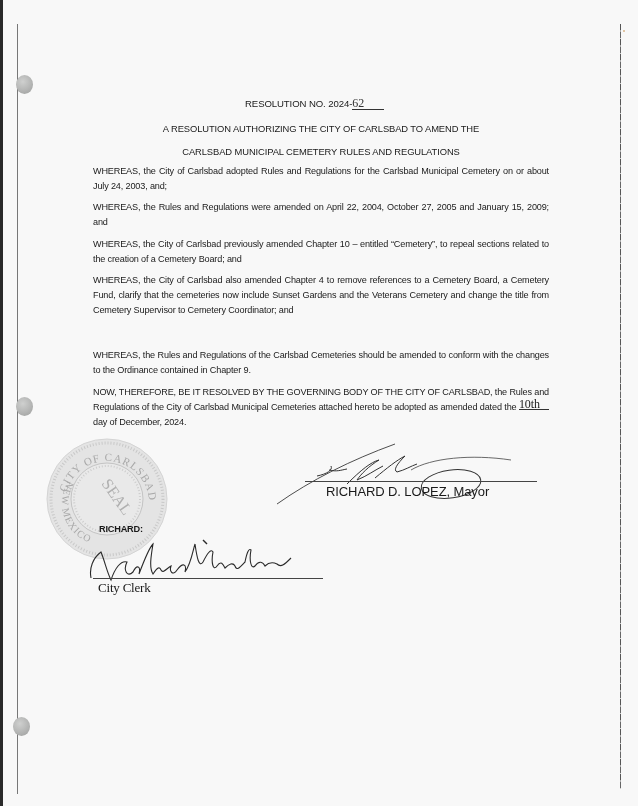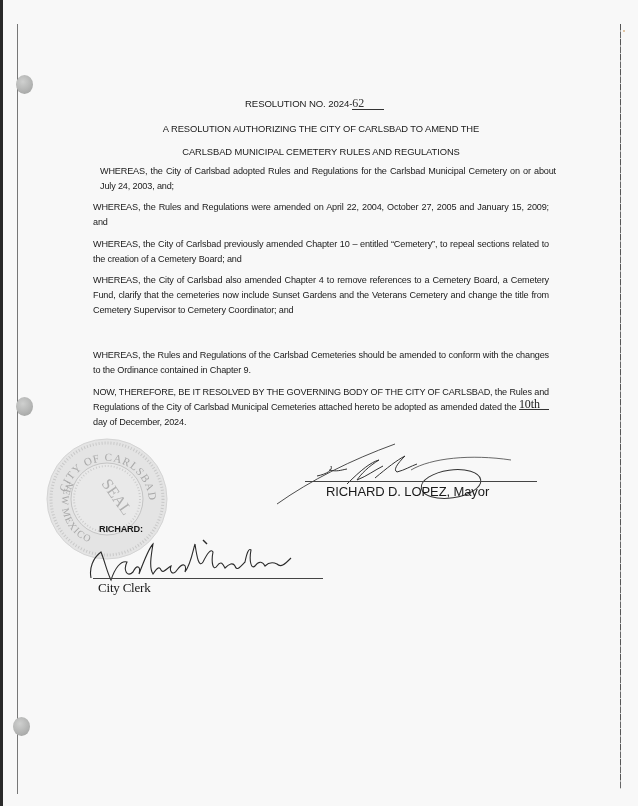--- a/index.html
+++ b/index.html
@@ -23,21 +23,21 @@
     .content { position: absolute; left: 90px; top: 0; width: 456px; font-size: 9.4px; line-height: 15px; }
 
     .res-no { position: absolute; left: 152px; top: 96px; width: 220px; font-size: 9.6px; letter-spacing: -0.1px; white-space: nowrap; }
     .res-no .num { display: inline-block; border-bottom: 1px solid #333; width: 32px; font-family: "Liberation Serif", serif; font-size: 12px; line-height: 11px; color: #333; }
 
     .title { position: absolute; left: 0; width: 456px; text-align: center; font-size: 9.4px; letter-spacing: -0.1px; white-space: nowrap; }
     .title-1 { top: 121px; }
     .title-2 { top: 144px; }
 
     .para { position: absolute; left: 0; width: 456px; text-align: justify; text-align-last: left; font-size: 9.1px; line-height: 15px; letter-spacing: -0.15px; }
-    .p1 { top: 164px; margin-left: 7px; }
+    .p1 { top: 164px; }
     .p2 { top: 200px; }
     .p3 { top: 237px; }
     .p4 { top: 273px; }
     .p5 { top: 348px; }
     .p6 { top: 385px; }
 
     .date-blank { display: inline-block; border-bottom: 1px solid #333; width: 30px; text-align: center; font-family: "Liberation Serif", serif; font-size: 12px; line-height: 9px; vertical-align: 2px; }
 
     .seal { position: absolute; left: 42px; top: 437px; width: 124px; height: 124px; }
 

